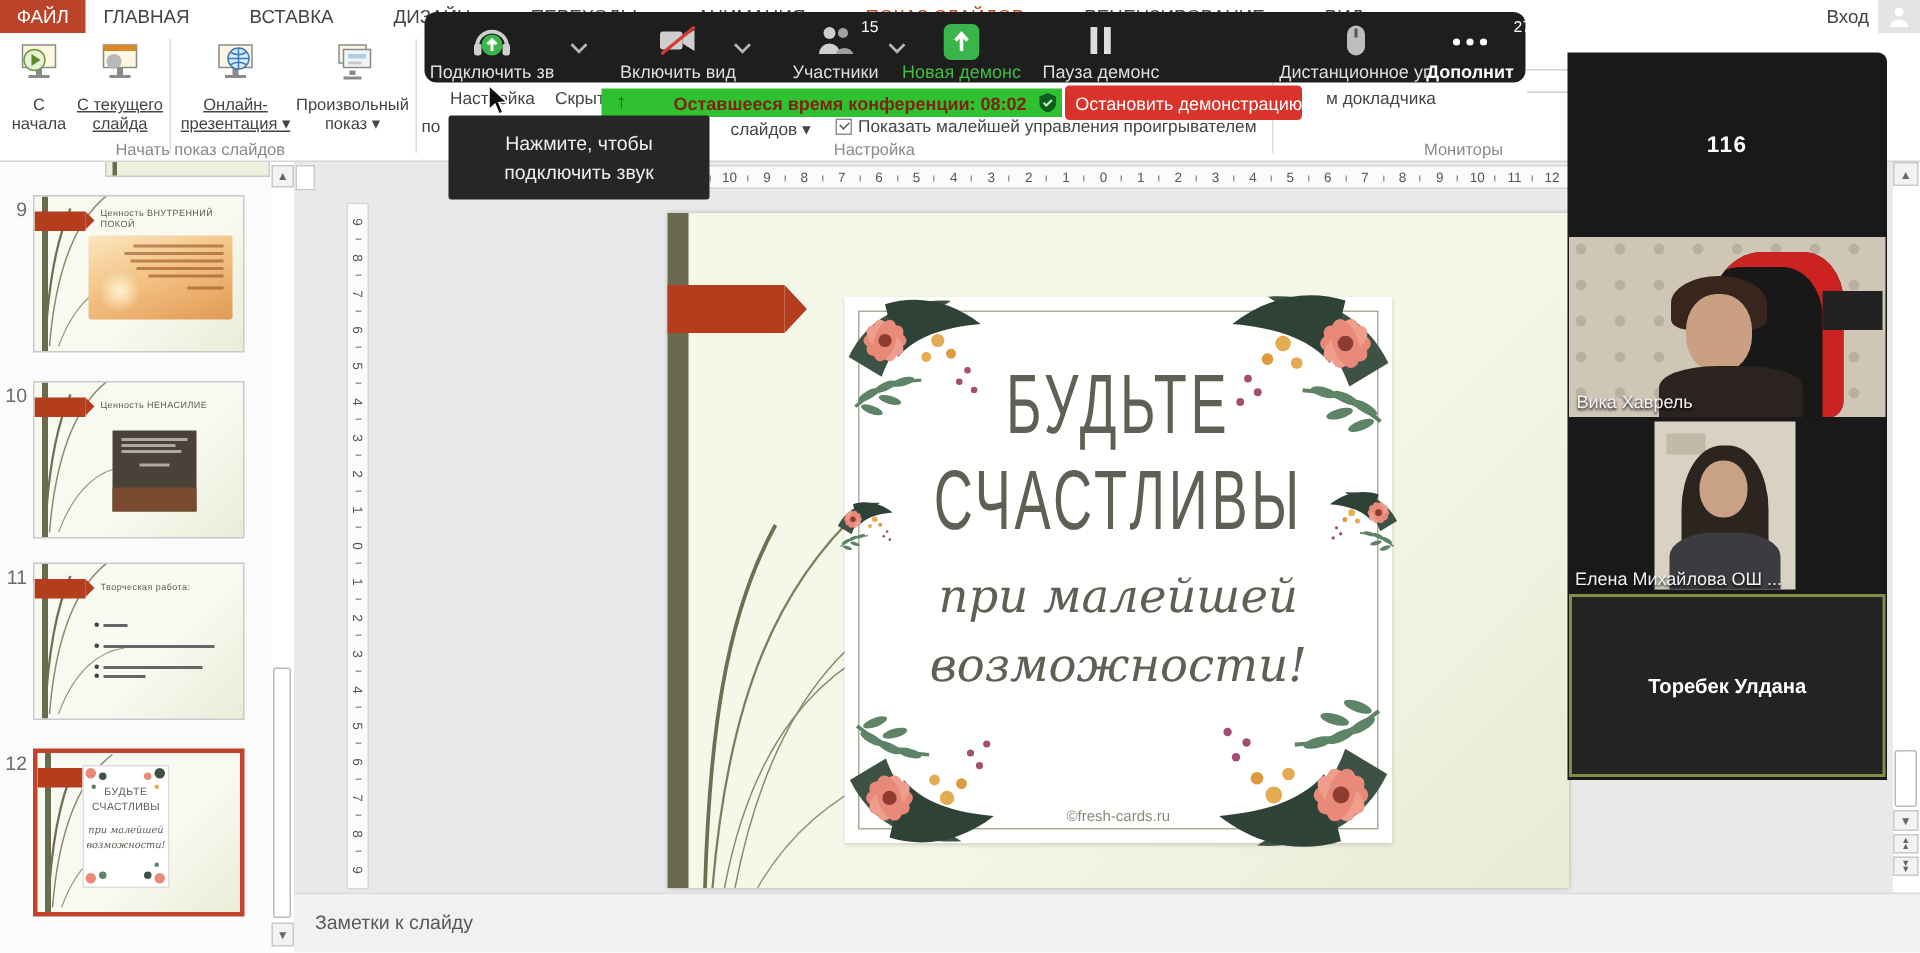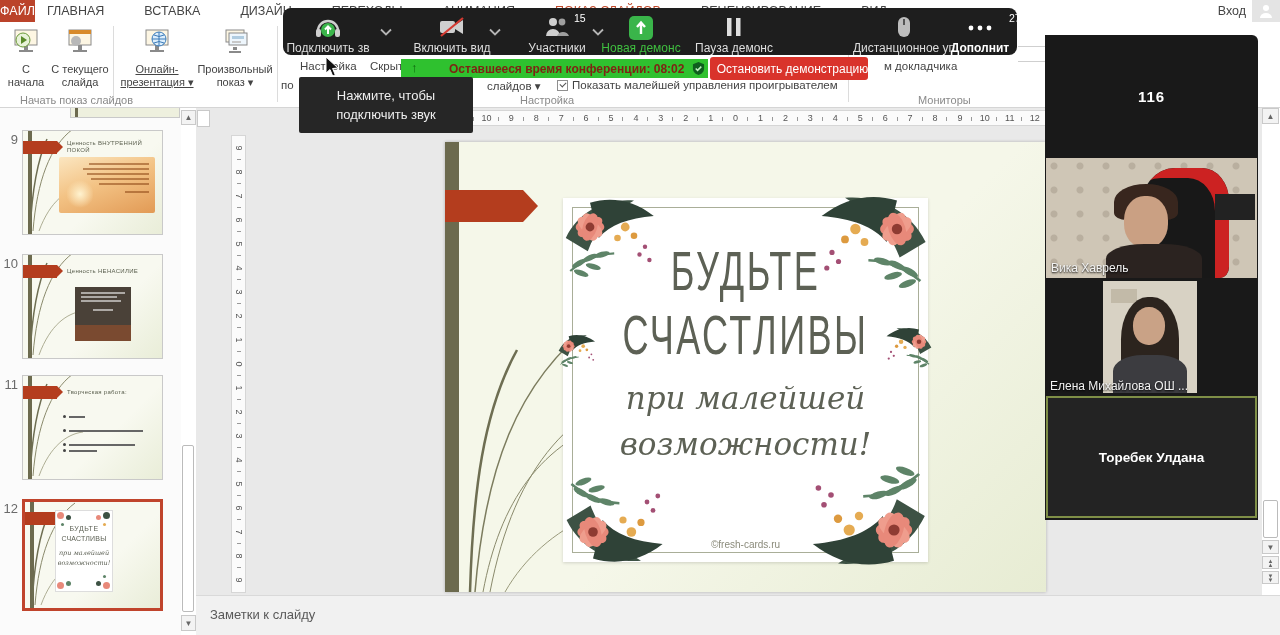--- a/index.html
+++ b/index.html
@@ -3,31 +3,31 @@
 <meta charset="utf-8">
 <style>
   *{box-sizing:border-box;margin:0;padding:0;font-family:"Liberation Sans",sans-serif}
   html,body{width:1280px;height:635px;overflow:hidden;background:#fff}
   #screen{position:relative;width:1280px;height:635px;background:#fff;font-size:12px;color:#444}
   .abs{position:absolute}
 
   
   #tabbar{position:absolute;left:0;top:0;width:1280px;height:22px;background:#fff;display:flex;align-items:center;z-index:5}
   .tab{padding:0 10px;margin-right:20px;font-size:12.5px;color:#444;white-space:nowrap;line-height:22px}
-  .tab.file{background:#bb432a;color:#fff;width:35px;text-align:center;margin-right:2px;padding:0}
+  .tab.file{background:#bb432a;color:#fff;width:57px;text-align:center;margin-right:2px;padding:0}
   .tab.active{color:#c0492b}
   #signin{margin-left:auto;margin-right:6px;font-size:12.5px;color:#444}
   #avatarbox{width:28px;height:22px;background:#e4e4e4;display:flex;align-items:center;justify-content:center}
 
   
   #ribbon{position:absolute;left:0;top:22px;width:1280px;height:86px;background:#fff;border-bottom:1px solid #d5d5d5;z-index:2}
   .rbtn{position:absolute;top:4px;text-align:center;color:#444;font-size:11px;line-height:13px}
   .rbtn .ric{margin:2px auto 4px auto}
   .vsep{position:absolute;top:4px;width:1px;height:76px;background:#dcdcdc}
-  .grouplab{position:absolute;top:72px;font-size:11px;color:#8a8a8a;text-align:left}
+  .grouplab{position:absolute;top:72px;font-size:11px;color:#8a8a8a;text-align:right}
   .smalltxt{position:absolute;font-size:11.5px;color:#444;white-space:nowrap}
   .chkbox{display:inline-block;width:11px;height:11px;border:1px solid #8f8f8f;background:#fff;position:relative;vertical-align:-2px;margin-right:4px}
   .chkbox:after{content:"";position:absolute;left:2px;top:1px;width:5px;height:3px;border-left:1.5px solid #555;border-bottom:1.5px solid #555;transform:rotate(-45deg)}
   #collapse-chevron{position:absolute;left:1243px;top:92px;color:#777;font-size:11px}
   .thinline{position:absolute;height:1px;background:#cfcfcf}
 
   
   #hruler{position:absolute;left:448px;top:110px;width:600px;height:16px;background:#fbfbfb;border:1px solid #d6d6d6;display:flex;z-index:3}
   .hcell{position:relative;flex:1;display:flex;align-items:center;justify-content:center;font-size:9px;color:#555}
   .hcell i{position:absolute;right:0;top:6px;width:1px;height:4px;background:#999}
@@ -162,21 +162,21 @@
           <div class="ric"><svg width="30" height="28" viewBox="0 0 30 28">
               <rect x="4" y="2" width="22" height="15" fill="#fdf6e3" stroke="#8a8a8a"></rect>
               <rect x="13" y="17" width="4" height="5" fill="#8a8a8a"></rect>
               <rect x="8" y="22" width="14" height="2" fill="#8a8a8a"></rect>
               <circle cx="12" cy="12" r="7" fill="#e8f2d8" stroke="#6a9a3a"></circle>
               <polygon points="10,8 16,12 10,16" fill="#5a8a2a"></polygon>
             </svg></div>
           <div>С</div>
           <div>начала</div>
         </div>
-        <div class="rbtn" style="left: 48px; width: 64px;">
+        <div class="rbtn" style="left: 48px; width: 64px; text-decoration: underline;">
           <div class="ric"><svg width="30" height="28" viewBox="0 0 30 28">
               <rect x="4" y="2" width="22" height="15" fill="#fdf6e3" stroke="#8a8a8a"></rect>
               <rect x="4" y="2" width="22" height="4" fill="#d88a2a"></rect>
               <rect x="13" y="17" width="4" height="5" fill="#8a8a8a"></rect>
               <rect x="8" y="22" width="14" height="2" fill="#8a8a8a"></rect>
               <circle cx="11" cy="13" r="5" fill="#b8b8b8"></circle>
             </svg></div>
           <div>С текущего</div>
           <div>слайда</div>
         </div>

